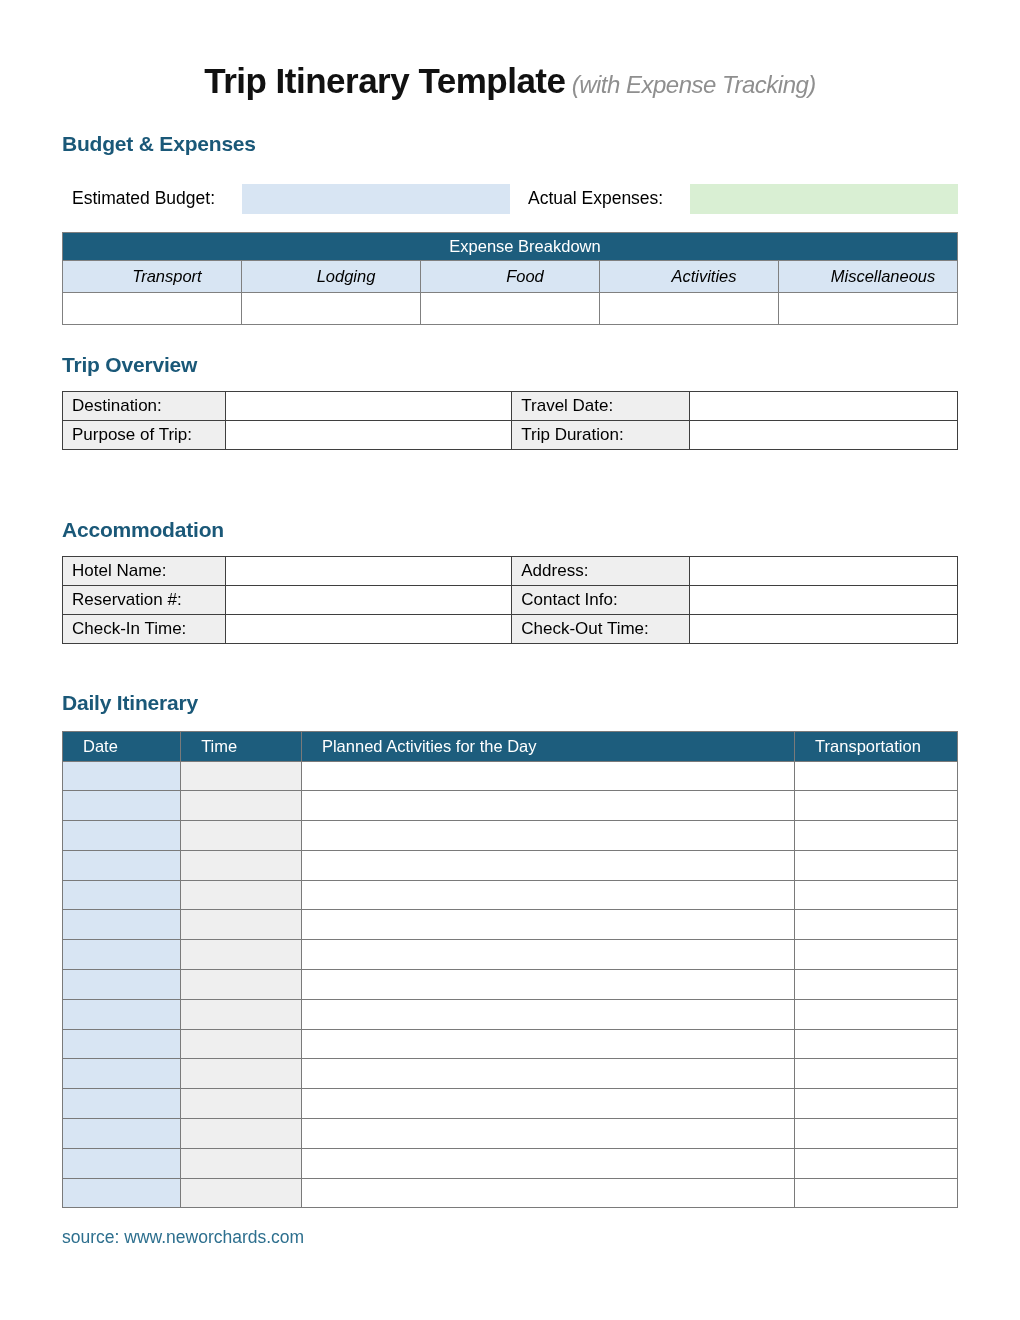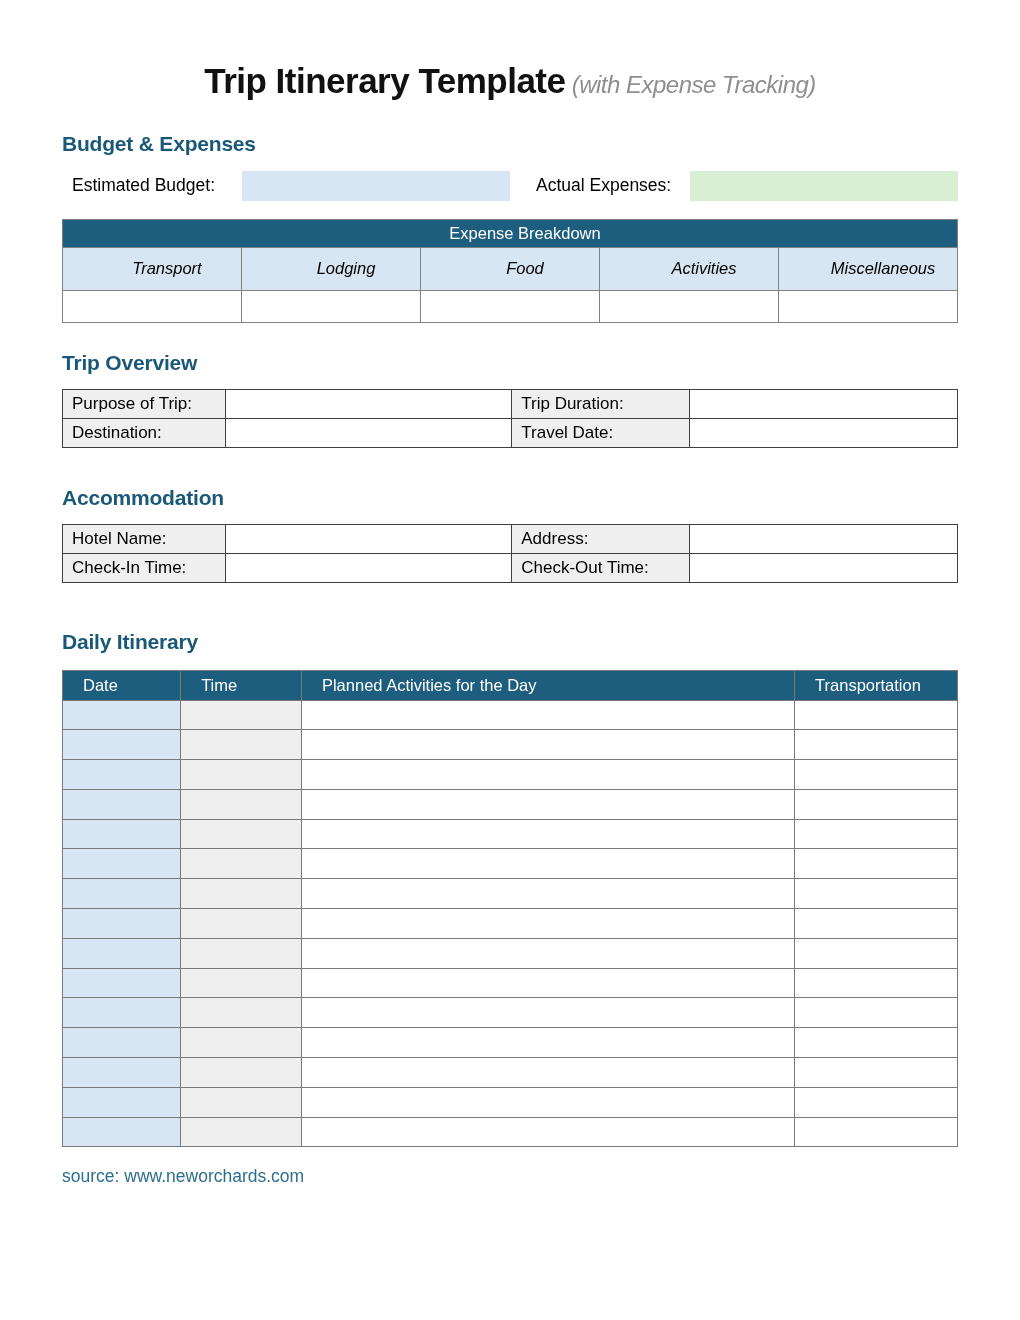--- a/index.html
+++ b/index.html
@@ -26,46 +26,46 @@
 
   
   h2.section-heading {
     color: var(--heading);
     font-size: 21px;
     font-weight: 600;
     letter-spacing: -0.2px;
   }
   .h-budget { margin-top: 31px; }
   .h-overview { margin-top: 28px; }
-  .h-accommodation { margin-top: 38px; }
+  .h-accommodation { margin-top: 68px; }
   .h-itinerary { margin-top: 47px; }
 
   
-  .budget-row { margin-top: 15px; display: flex; align-items: center; height: 30px; }
+  .budget-row { margin-top: 28px; display: flex; align-items: center; height: 30px; }
   .budget-label { font-size: 17.5px; padding-left: 10px; }
   .budget-label.first { width: 180px; }
-  .budget-label.second { width: 180px; padding-left: 26px; }
+  .budget-label.second { width: 180px; padding-left: 18px; }
   .fill-box { width: 268px; height: 30px; }
   .fill-box.blue { background: var(--lightblue); }
   .fill-box.green { background: var(--lightgreen); }
 
   table { width: 100%; border-collapse: collapse; table-layout: fixed; }
 
   
   .expense-table { margin-top: 18px; border: 1px solid #595959; }
   .expense-table td, .expense-table th { border: 1px solid #808080; padding-left: 30px; }
   .expense-table .eb-header {
     background: var(--teal); color: #fff;
     font-weight: 400; font-size: 16.5px;
     height: 28px; text-align: center;
   }
   .expense-table .eb-col {
     background: var(--lightblue);
     font-style: italic; font-size: 16.5px; font-weight: 400;
-    height: 43px; text-align: center;
+    height: 32px; text-align: center;
   }
   .expense-table .eb-val { height: 32px; background: #fff; }
 
   
   .lv-table { margin-top: 14px; border: 1px solid #3f3f3f; }
   .lv-table td { border: 1px solid #3f3f3f; height: 29px; font-size: 17px; }
   .lv-table td.lbl { background: var(--graycell); padding-left: 9px; }
   .lv-table td.val { background: #fff; }
 
   
@@ -127,48 +127,54 @@
 
   <table class="lv-table">
     <colgroup>
         <col style="width:18.2%">
         <col style="width:32.0%">
         <col style="width:19.9%">
         <col style="width:29.9%">
       </colgroup>
     <tbody>
         <tr>
+      <td class="lbl">Destination:</td>
+      <td class="val"></td>
+      <td class="lbl">Travel Date:</td>
+      <td class="val"></td>
+    </tr>
+    <tr>
       <td class="lbl">Purpose of Trip:</td>
       <td class="val"></td>
       <td class="lbl">Trip Duration:</td>
-      <td class="val"></td>
-    </tr>
-    <tr>
-      <td class="lbl">Destination:</td>
-      <td class="val"></td>
-      <td class="lbl">Travel Date:</td>
       <td class="val"></td>
     </tr>
   </tbody>
     </table>
 
   <h2 class="section-heading h-accommodation">Accommodation</h2>
 
   <table class="lv-table">
     <colgroup>
         <col style="width:18.2%">
         <col style="width:32.0%">
         <col style="width:19.9%">
         <col style="width:29.9%">
       </colgroup>
     <tbody>
         <tr>
       <td class="lbl">Hotel Name:</td>
       <td class="val"></td>
       <td class="lbl">Address:</td>
+      <td class="val"></td>
+    </tr>
+    <tr>
+      <td class="lbl">Reservation #:</td>
+      <td class="val"></td>
+      <td class="lbl">Contact Info:</td>
       <td class="val"></td>
     </tr>
     <tr>
       <td class="lbl">Check-In Time:</td>
       <td class="val"></td>
       <td class="lbl">Check-Out Time:</td>
       <td class="val"></td>
     </tr>
   </tbody>
     </table>

